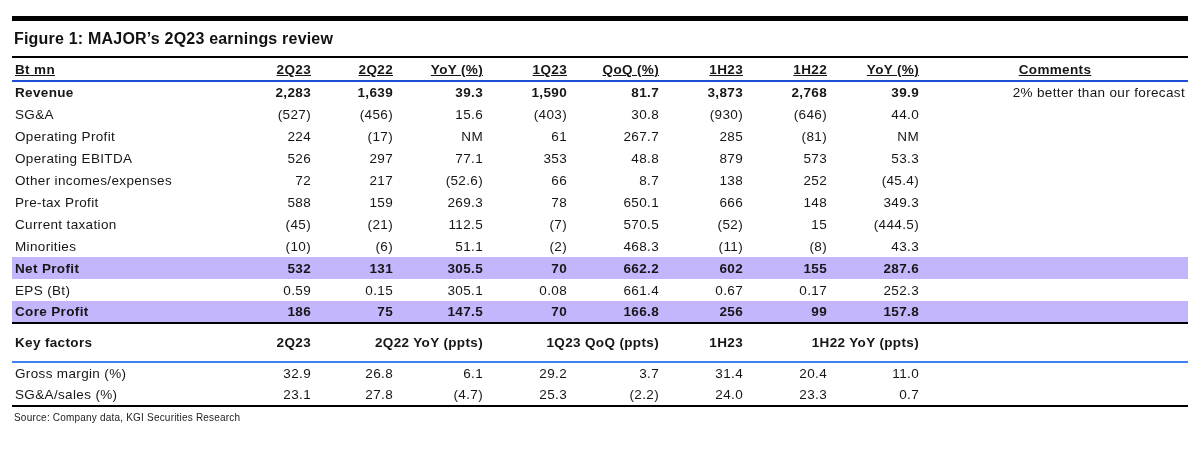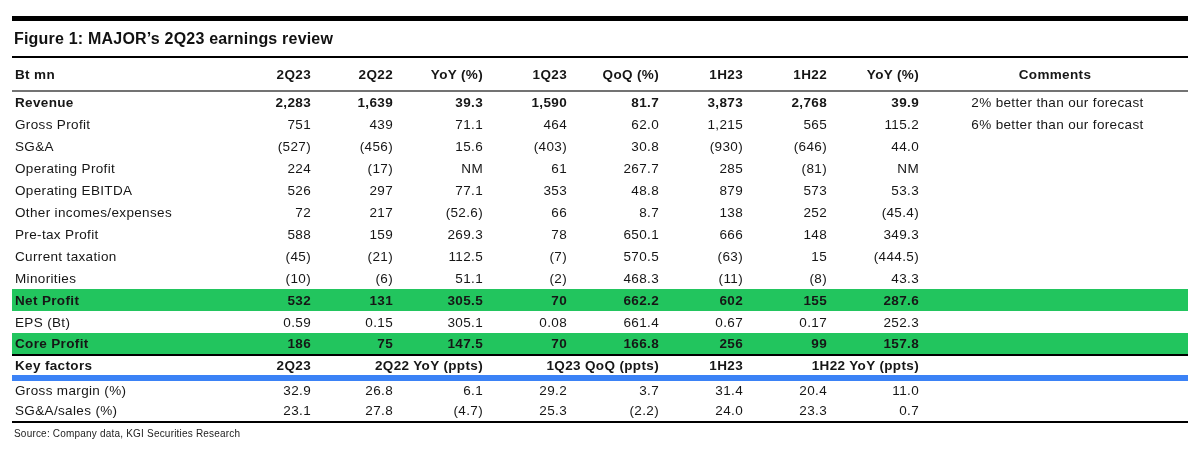--- a/index.html
+++ b/index.html
@@ -20,32 +20,32 @@
     font-size:13.5px; letter-spacing:0.35px;
   }
   th, td {
     height:22px; padding:0 3px; white-space:nowrap; overflow:hidden;
     font-weight:normal; vertical-align:middle;
   }
   .num { text-align:right; }
   .lbl { text-align:left; }
   .ctr { text-align:center; }
   tr.main-head th {
-    border-top:2px solid #000000; border-bottom:2px solid #737373;
-    font-weight:bold; height:34px;
+    border-top:2px solid #000000; border-bottom:2px solid #1d4ed8;
+    font-weight:bold; height:24px;text-decoration:underline;
   }
   tr.kf-head th {
-    border-top:2px solid #000000; border-bottom:6px solid #3b82f6;
-    font-weight:bold; height:23px;
+    border-top:2px solid #000000; border-bottom:2px solid #3b82f6;
+    font-weight:bold; height:39px;
   }
   tr.bold td { font-weight:bold; }
   tr.bold td.comment { font-weight:normal; }
-  tr.hl td { background:#22c55e; }
+  tr.hl td { background:#c4b5fd; }
   tr.bottom td { border-bottom:2px solid #000000;margin-top:22px; }
-  td.comment { text-align:center; padding-left:8px; }
+  td.comment { text-align:right; padding-left:8px; }
   .source {
     font-size:10px; letter-spacing:0.2px; color:#222222;
     padding:5px 2px 0 2px;
   }
 </style>
 </head>
 <body>
 
 <div class="wrap">
 
@@ -87,32 +87,20 @@
       <td class="num">1,639</td>
       <td class="num">39.3</td>
       <td class="num">1,590</td>
       <td class="num">81.7</td>
       <td class="num">3,873</td>
       <td class="num">2,768</td>
       <td class="num">39.9</td>
       <td class="comment">2% better than our forecast</td>
     </tr>
 
-    <tr>
-      <td class="lbl">Gross Profit</td>
-      <td class="num">751</td>
-      <td class="num">439</td>
-      <td class="num">71.1</td>
-      <td class="num">464</td>
-      <td class="num">62.0</td>
-      <td class="num">1,215</td>
-      <td class="num">565</td>
-      <td class="num">115.2</td>
-      <td class="comment">6% better than our forecast</td>
-    </tr>
 
     <tr>
       <td class="lbl">SG&amp;A</td>
       <td class="num">(527)</td>
       <td class="num">(456)</td>
       <td class="num">15.6</td>
       <td class="num">(403)</td>
       <td class="num">30.8</td>
       <td class="num">(930)</td>
       <td class="num">(646)</td>
@@ -172,21 +160,21 @@
       <td class="comment"></td>
     </tr>
 
     <tr>
       <td class="lbl">Current taxation</td>
       <td class="num">(45)</td>
       <td class="num">(21)</td>
       <td class="num">112.5</td>
       <td class="num">(7)</td>
       <td class="num">570.5</td>
-      <td class="num">(63)</td>
+      <td class="num">(52)</td>
       <td class="num">15</td>
       <td class="num">(444.5)</td>
       <td class="comment"></td>
     </tr>
 
     <tr>
       <td class="lbl">Minorities</td>
       <td class="num">(10)</td>
       <td class="num">(6)</td>
       <td class="num">51.1</td>

